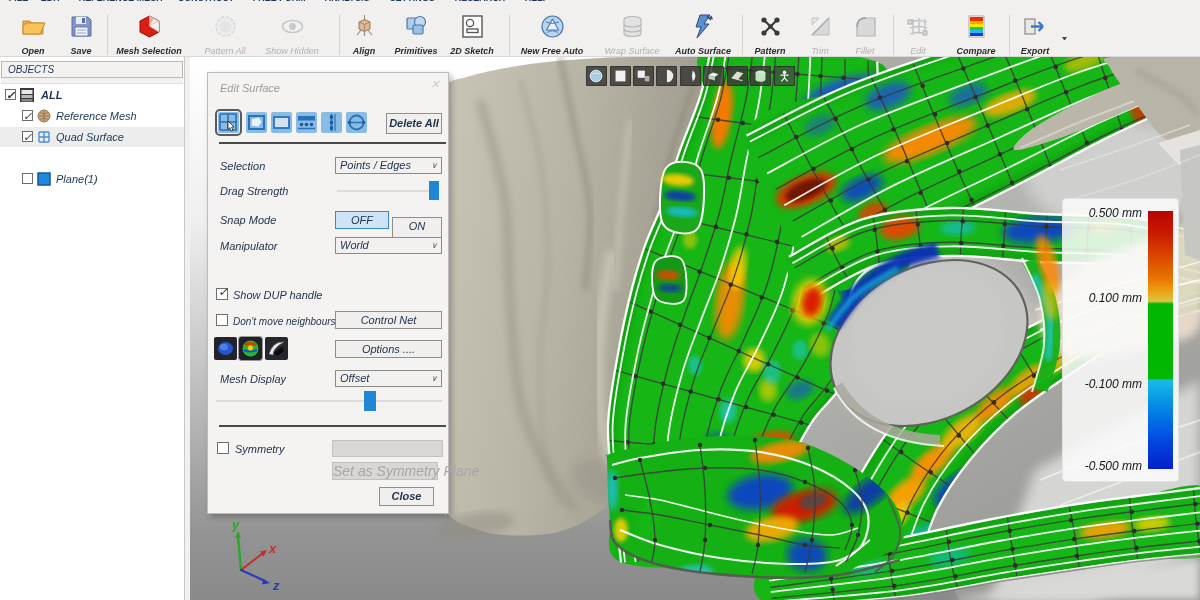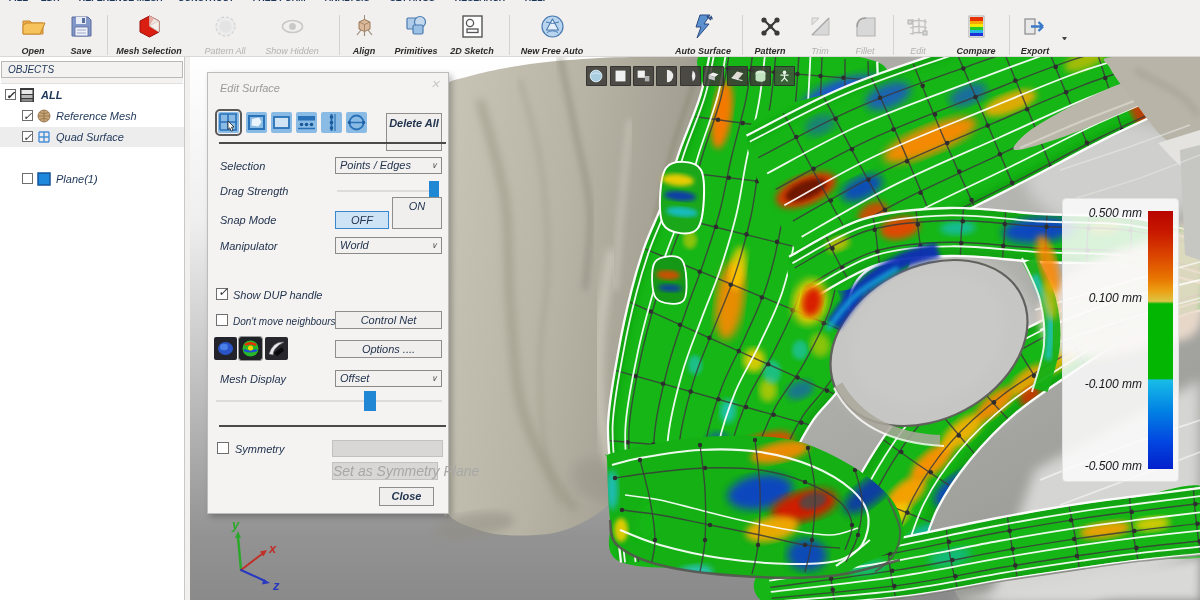--- a/index.html
+++ b/index.html
@@ -118,20 +118,26 @@
           <rect x="4" y="3" width="19" height="21" fill="#fdfdfd" stroke="#555" stroke-width="1.4"></rect>
           <circle cx="11" cy="10" r="3.6" fill="none" stroke="#555" stroke-width="1.3"></circle>
           <rect x="8" y="16" width="11" height="3.5" fill="none" stroke="#555" stroke-width="1.3"></rect>
         </svg><span class="lb">2D Sketch</span></div>
     <div class="tbtn" style="left:517px"><svg class="ic" width="27" height="27" viewBox="0 0 27 27">
           <circle cx="13.5" cy="13.5" r="10.5" fill="#b8d4ee" stroke="#4a7ab0" stroke-width="1.2"></circle>
           <path d="M13.5 6 L19.5 17 L7.5 17 Z" fill="#e8f1fa" stroke="#4a7ab0" stroke-width="1.1" stroke-linejoin="round"></path>
           <path d="M7 9 Q13.5 12 20 9" fill="none" stroke="#4a7ab0" stroke-width="1"></path>
           <path d="M8 19.5 Q13.5 16 19 19.5" fill="none" stroke="#4a7ab0" stroke-width="1"></path>
         </svg><span class="lb">New Free Auto</span></div>
+    <div class="tbtn dis" style="left:597px"><svg class="ic" width="27" height="27" viewBox="0 0 27 27">
+          <ellipse cx="13.5" cy="6.5" rx="8.5" ry="3" fill="#e2e2e2" stroke="#b8b8b8" stroke-width="1.1"></ellipse>
+          <path d="M5 6.5 V20.5 C5 22.2 8.8 23.5 13.5 23.5 C18.2 23.5 22 22.2 22 20.5 V6.5" fill="#e2e2e2" stroke="#b8b8b8" stroke-width="1.1"></path>
+          <path d="M5 11 C5 12.7 8.8 14 13.5 14 C18.2 14 22 12.7 22 11" fill="none" stroke="#b8b8b8" stroke-width="1.1"></path>
+          <path d="M5 16 C5 17.7 8.8 19 13.5 19 C18.2 19 22 17.7 22 16" fill="none" stroke="#b8b8b8" stroke-width="1.1"></path>
+        </svg><span class="lb">Wrap Surface</span></div>
     <div class="tbtn" style="left:735px"><svg class="ic" width="27" height="27" viewBox="0 0 27 27">
           <path d="M7 7 L20 20 M20 7 L7 20" stroke="#3a3a3a" stroke-width="2.2"></path>
           <circle cx="7" cy="7" r="2.6" fill="#3a3a3a"></circle>
           <circle cx="20" cy="7" r="2.6" fill="#3a3a3a"></circle>
           <circle cx="7" cy="20" r="2.6" fill="#3a3a3a"></circle>
           <circle cx="20" cy="20" r="2.6" fill="#3a3a3a"></circle>
           <circle cx="13.5" cy="13.5" r="2.2" fill="#3a3a3a"></circle>
         </svg><span class="lb">Pattern</span></div>
     <div class="tbtn" style="left:668px"><svg class="ic" width="27" height="27" viewBox="0 0 27 27">
           <path d="M10 2 L20 2 L14 11 L19 11 L7 25 L11 14 L6 14 Z" fill="#5a8fd0" stroke="#2a4a80" stroke-width="1" stroke-linejoin="round"></path>
@@ -776,30 +782,30 @@
         <circle cx="10.5" cy="16" r="1.8" fill="#1a5a9a"></circle>
         <line x1="14" y1="2" x2="14" y2="19" stroke="#2a72b8" stroke-width="1.2"></line>
       </svg>
     <svg class="ibtn" style="left:138px" viewBox="0 0 21 21">
         <rect width="21" height="21" fill="#8abbe4"></rect>
         <circle cx="10.5" cy="10.5" r="7" fill="none" stroke="#2a72b8" stroke-width="1.8"></circle>
         <circle cx="3.5" cy="10.5" r="1.7" fill="#1a5a9a"></circle>
         <circle cx="17.5" cy="10.5" r="1.7" fill="#1a5a9a"></circle>
         <line x1="3.5" y1="10.5" x2="17.5" y2="10.5" stroke="#2a72b8" stroke-width="1.4"></line>
       </svg>
-    <div class="dbtn" style="left:178px;top:40px;width:56px;height:38px;line-height:19px;font-weight:bold">Delete All</div>
+    <div class="dbtn" style="left:178px;top:40px;width:56px;height:21px;line-height:19px;font-weight:bold">Delete All</div>
     <div class="sep" style="top:69px"></div>
     <div class="lab" style="top:87px">Selection</div>
     <div class="drop" style="top:84px">Points / Edges<span class="ar">∨</span></div>
     <div class="lab" style="top:112px">Drag Strength</div>
     <div style="position:absolute;left:129px;top:117px;width:102px;height:2px;background:#dcdcdc"></div>
     <div style="position:absolute;left:221px;top:108px;width:10px;height:19px;background:#1f87d4"></div>
     <div class="lab" style="top:141px">Snap Mode</div>
     <div class="dbtn" style="left:127px;top:138px;width:54px;height:18px;line-height:16px;background:#cfe3f6;border:1px solid #3a87cf">OFF</div>
-    <div class="dbtn" style="left:184px;top:124px;width:50px;height:32px;line-height:16px">ON</div>
+    <div class="dbtn" style="left:184px;top:144px;width:50px;height:32px;line-height:16px">ON</div>
     <div class="lab" style="top:167px">Manipulator</div>
     <div class="drop" style="top:164px">World<span class="ar">∨</span></div>
     <span class="ck chk" style="left:8px;top:215px"></span>
       <div class="lab" style="left:25px;top:216px">Show DUP handle</div>
     <span class="ck" style="left:8px;top:241px"></span>
       <div class="lab" style="left:25px;top:243px;font-size:10px">Don't move neighbours</div>
     <div class="dbtn" style="left:127px;top:238px;width:107px;height:18px;line-height:16px">Control Net</div>
     <svg class="ibtn" style="left:6px;top:264px;width:23px;height:23px" viewBox="0 0 23 23">
         <rect width="23" height="23" fill="#23232b"></rect>
         <ellipse cx="11.5" cy="11.5" rx="7.5" ry="6.5" fill="#2a55c8"></ellipse>

